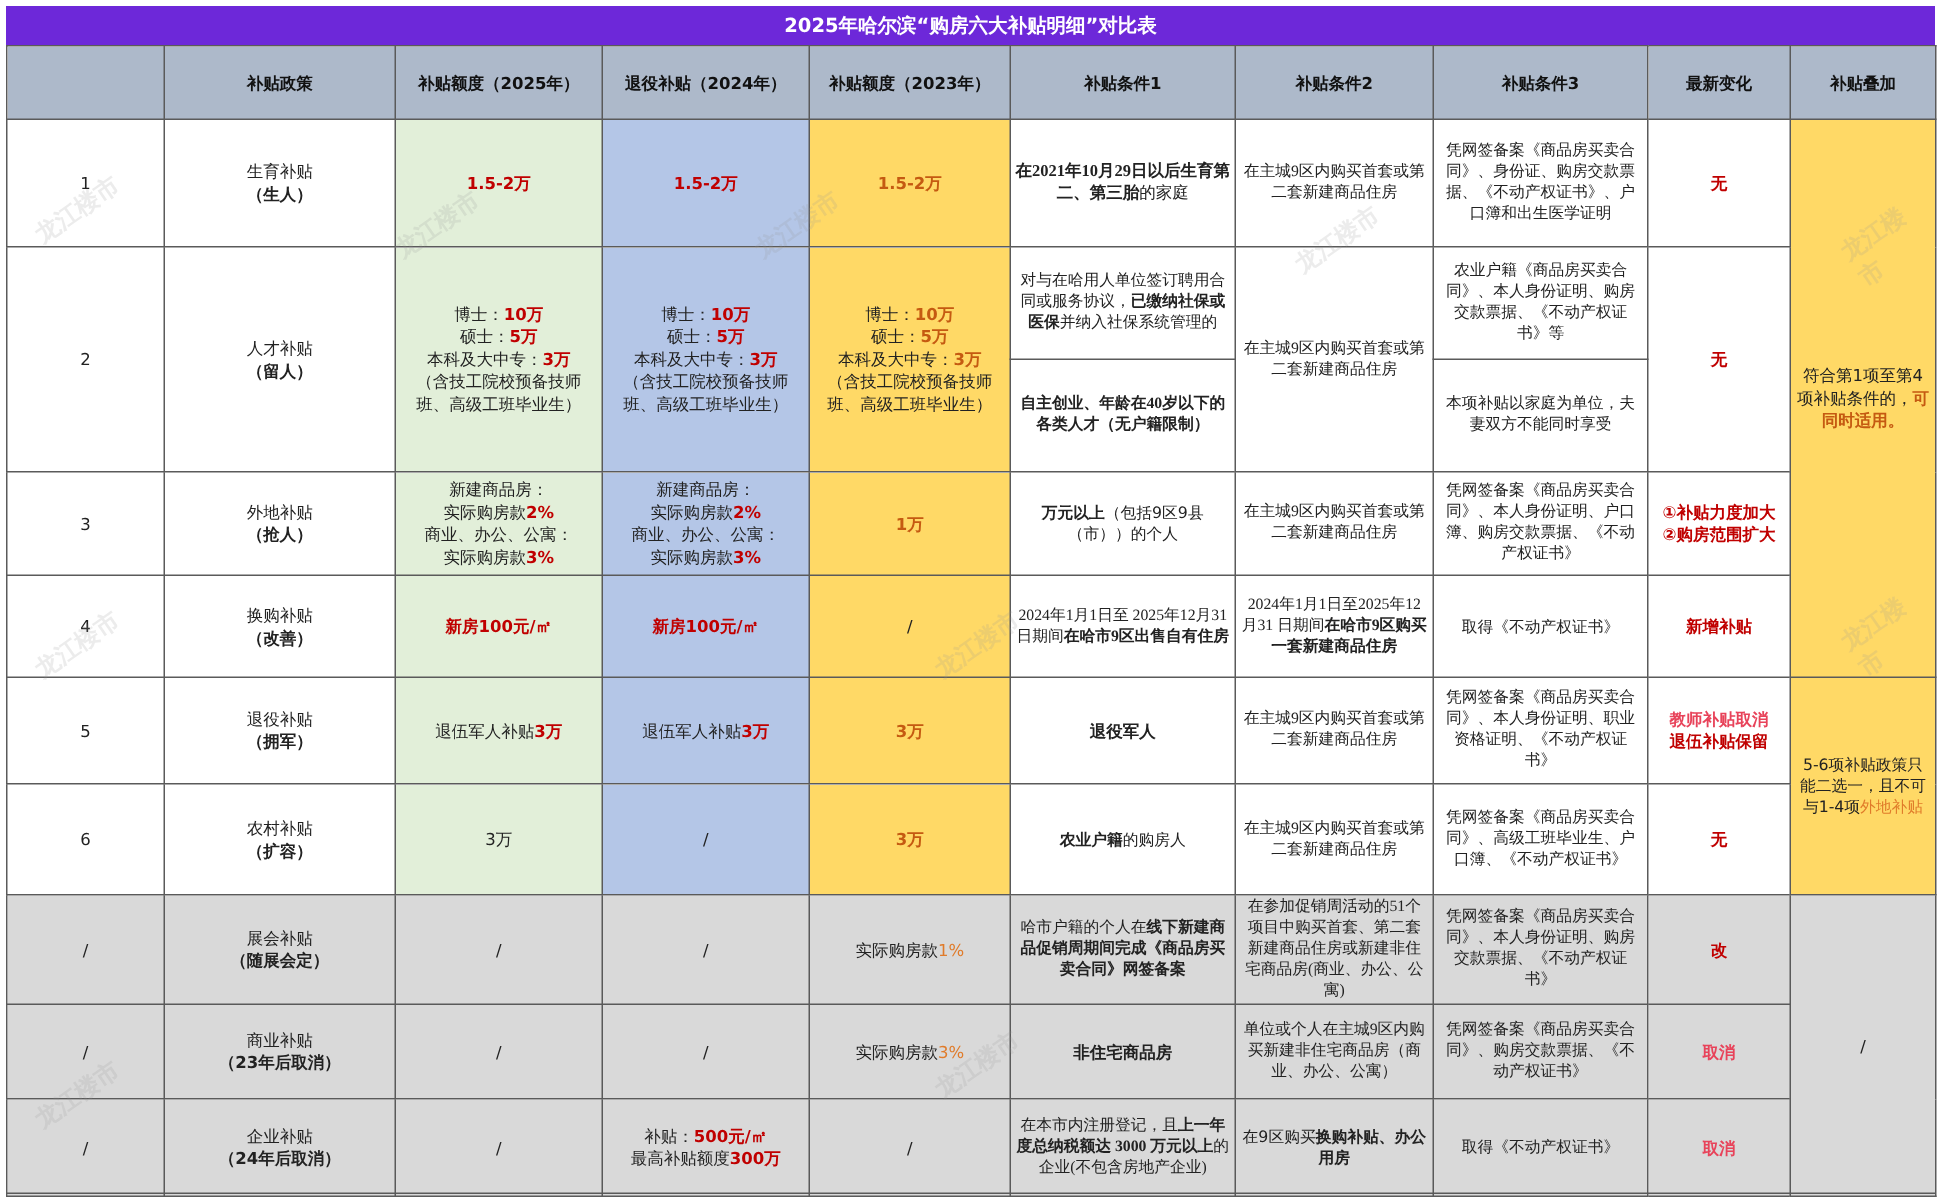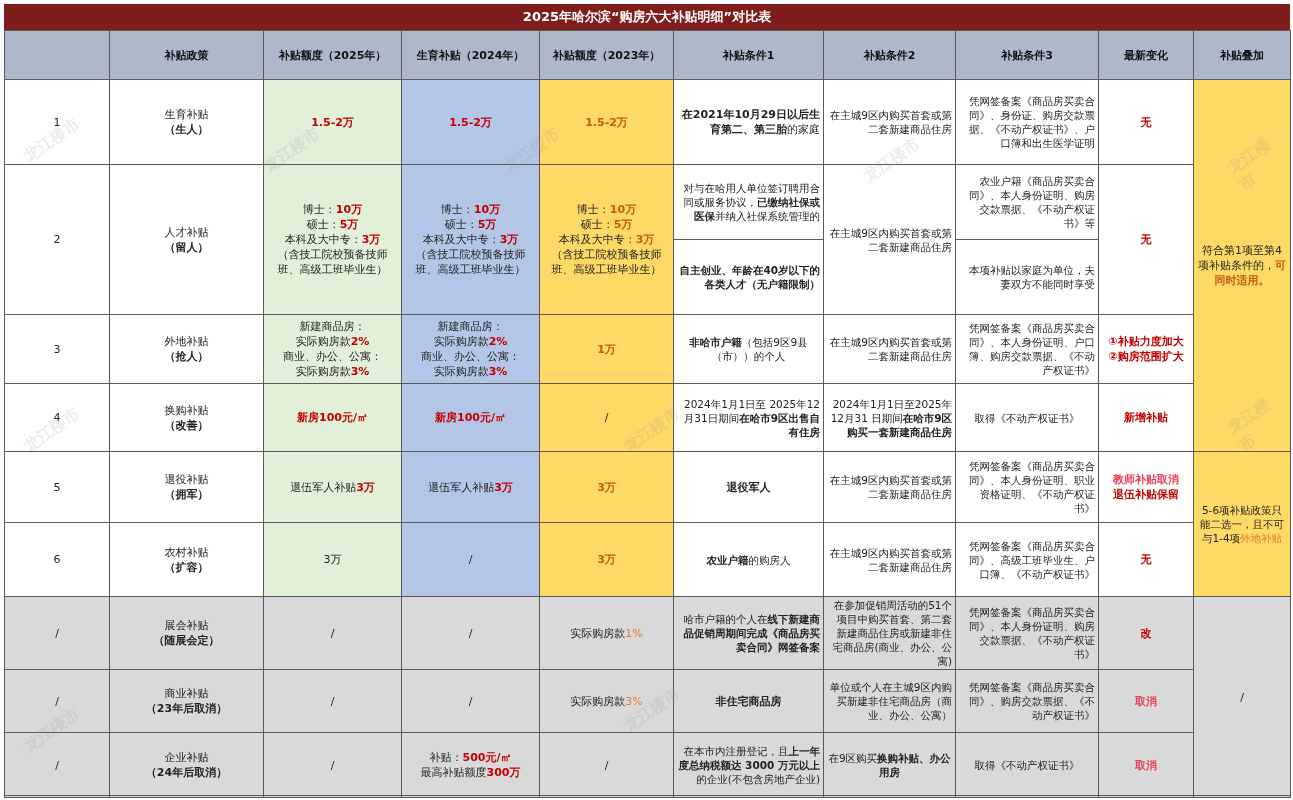--- a/index.html
+++ b/index.html
@@ -1,26 +1,26 @@
 <!DOCTYPE html>
 <html><head>
 <meta charset="utf-8">
 <style>
   html, body { margin:0; padding:0; background:#ffffff; }
   body { width:1293px; height:800px; overflow:hidden; position:relative;
          font-family:"DejaVu Sans", "Liberation Sans", sans-serif; }
   .sheet { position:absolute; left:4px; top:4px; width:1286px; }
   .title { position:absolute; left:0; top:0; width:1286px; height:26px;
-           background:#7f1d1d; color:#ffffff; font-weight:bold; font-size:13px;
+           background:#6d28d9; color:#ffffff; font-weight:bold; font-size:13px;
            display:flex; align-items:center; justify-content:center; }
   table { position:absolute; left:0; top:26px; border-collapse:collapse; table-layout:fixed; width:1286px; }
   td, th { border:1px solid #5a5a5a; padding:1px 3px; font-size:11px; line-height:15px; color:#222; overflow:hidden; vertical-align:middle; }
   th { background:#adb9ca; font-weight:bold; height:46px; color:#111; }
   .c { text-align:center; }
-  .l { text-align:right; }
+  .l { text-align:center;font-family:Liberation Serif, serif; }
   .g { background:#e2efd9; }
   .b { background:#b4c6e7; }
   .y { background:#ffd966; }
   .gr { background:#d9d9d9; }
   .w { background:#ffffff; }
   .red { color:#c00000; font-weight:bold; }
   .pink { color:#e8435a; font-weight:bold; }
   .org { color:#c55a11; font-weight:bold; }
   .orgn { color:#e07b2a; }
   .bd { font-weight:bold; }
@@ -45,21 +45,21 @@
         <col style="width:132px">
         <col style="width:143px">
       <col style="width:95px">
         <col style="width:97px">
     </colgroup>
     <tbody>
         <tr>
       <th></th>
       <th>补贴政策</th>
       <th>补贴额度（2025年）</th>
-      <th>生育补贴（2024年）</th>
+      <th>退役补贴（2024年）</th>
       <th>补贴额度（2023年）</th>
       <th>补贴条件1</th>
       <th>补贴条件2</th>
       <th>补贴条件3</th>
       <th>最新变化</th>
       <th>补贴叠加</th>
     </tr>
 
     <tr style="height:85px">
       <td class="c w">1</td>
@@ -124,21 +124,21 @@
         <div>商业、办公、公寓：</div>
         <div><span>实际购房款</span><span class="red">3%</span></div>
       </td>
       <td class="c b">
         <div>新建商品房：</div>
         <div><span>实际购房款</span><span class="red">2%</span></div>
         <div>商业、办公、公寓：</div>
         <div><span>实际购房款</span><span class="red">3%</span></div>
       </td>
       <td class="c y org">1万</td>
-      <td class="c w small"><span class="bd">非哈市户籍</span><span>（包括9区9县（市））的个人</span></td>
+      <td class="c w small"><span class="bd">万元以上</span><span>（包括9区9县（市））的个人</span></td>
       <td class="l w small">在主城9区内购买首套或第二套新建商品住房</td>
       <td class="l w small">凭网签备案《商品房买卖合同》、本人身份证明、户口簿、购房交款票据、《不动产权证书》</td>
       <td class="c w red">
             <div>①补贴力度加大</div>
             <div>②购房范围扩大</div>
           </td>
     </tr>
 
     <tr style="height:68px">
       <td class="c w">4</td>

